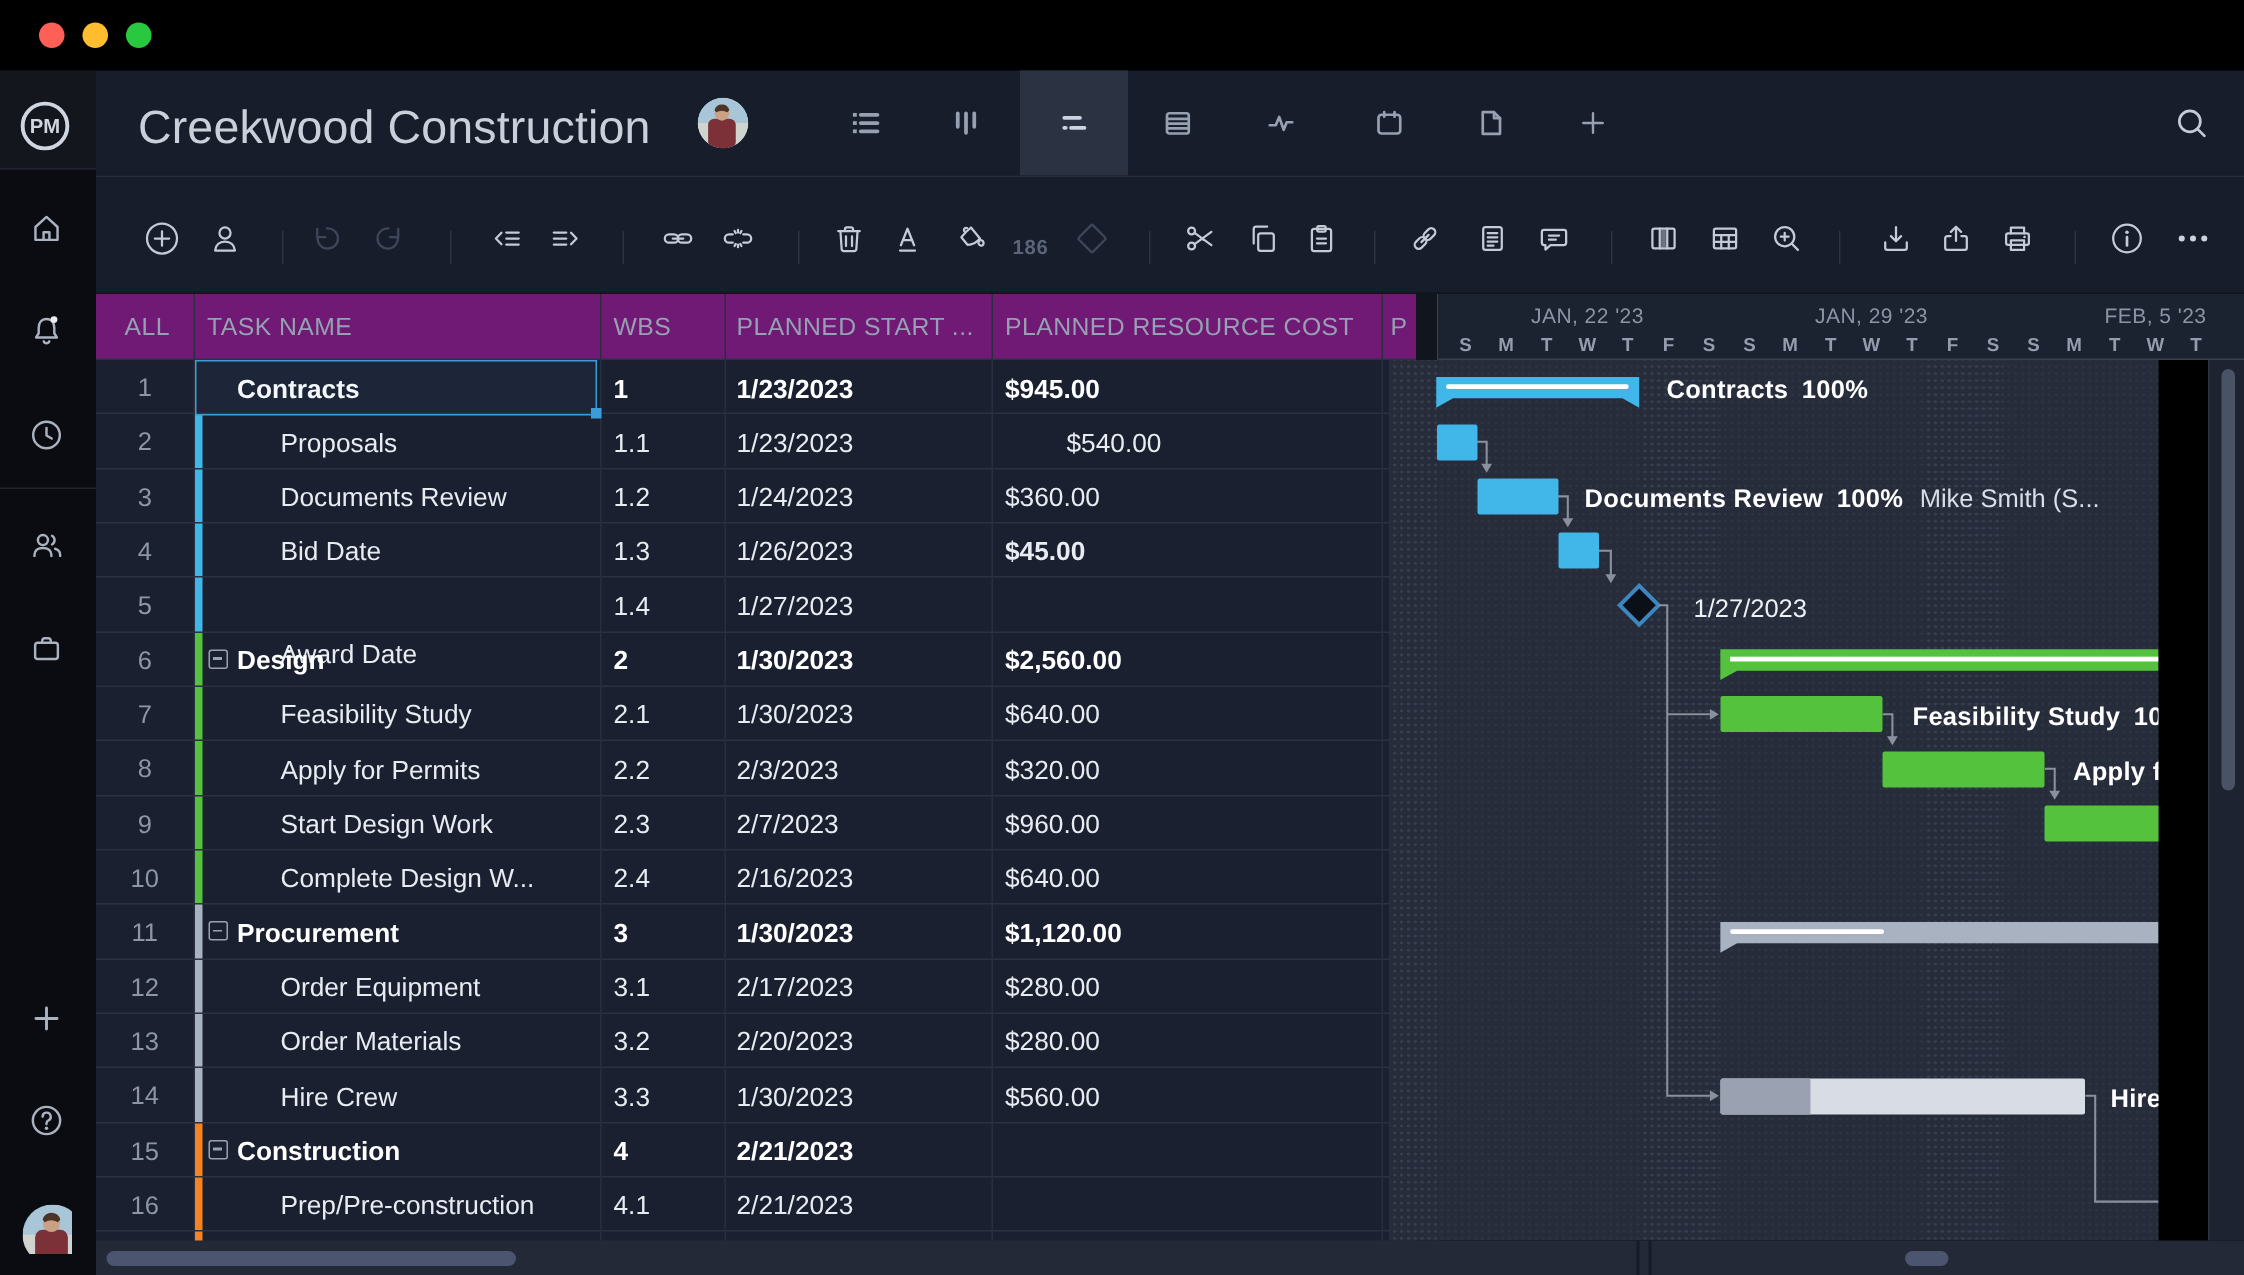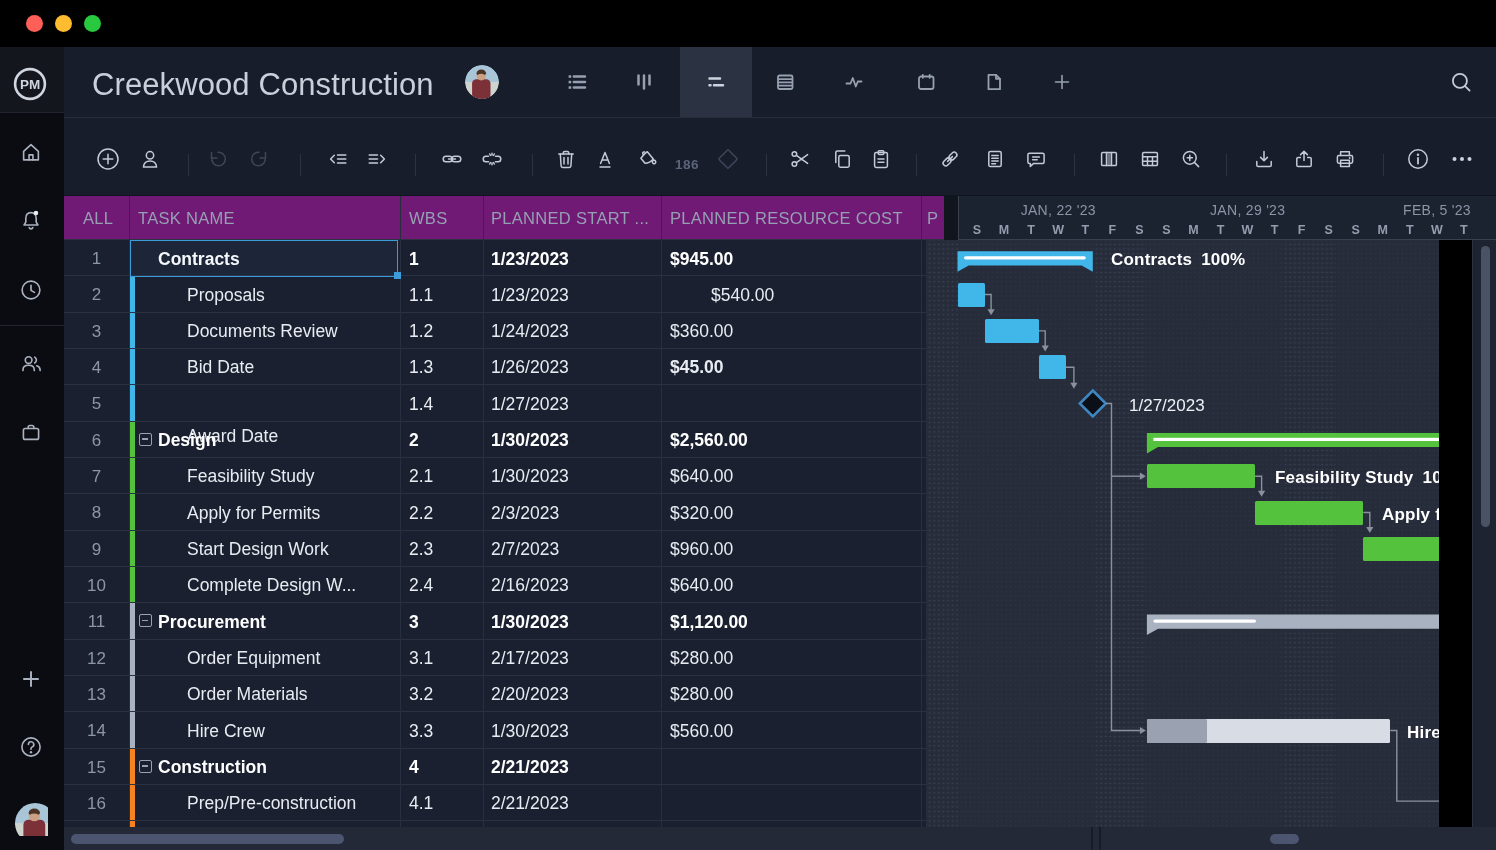--- a/index.html
+++ b/index.html
@@ -547,20 +547,21 @@
   </svg>
 <div class="gbar" style="left:31.5px;top:42.5px;width:27.1px;background:#41b6e8"></div>
 <div class="gbar" style="left:58.6px;top:78.9px;width:54.1px;background:#41b6e8"></div>
 <div class="gbar" style="left:112.7px;top:115.2px;width:27.1px;background:#41b6e8"></div>
 <div class="gbar" style="left:220.9px;top:224.2px;width:108.2px;background:#55c23d"></div>
 <div class="gbar" style="left:329.1px;top:260.5px;width:108.2px;background:#55c23d"></div>
 <div class="gbar" style="left:437.3px;top:296.8px;width:76.7px;background:#55c23d"></div>
 <div class="gbar" style="left:220.9px;top:478.5px;width:243.5px;background:#d8dde5"></div>
 <div class="gbar" style="left:220.9px;top:478.5px;width:60px;background:#9aa2b1"></div>
 <div class="glab" style="left:185.0px;top:9.2px"><b>Contracts</b><b class="pc">100%</b></div>
+<div class="glab" style="left:130.4px;top:81.9px"><b>Documents Review</b><b class="pc">100%</b><span>Mike Smith (S...</span></div>
 <div class="glab" style="left:203.0px;top:154.5px"><span class="wh">1/27/2023</span></div>
 <div class="glab" style="left:349.0px;top:227.2px"><b>Feasibility Study</b><b class="pc">100%</b></div>
 <div class="glab" style="left:456.0px;top:263.5px"><b>Apply for Permits</b></div>
 <div class="glab" style="left:481.0px;top:481.5px"><b>Hire Crew</b></div>
 </div>
 <div id="vtrack">
       <div id="vthumb"></div>
     </div>
 <div id="bstrip">
   <div id="hthumb1"></div>

